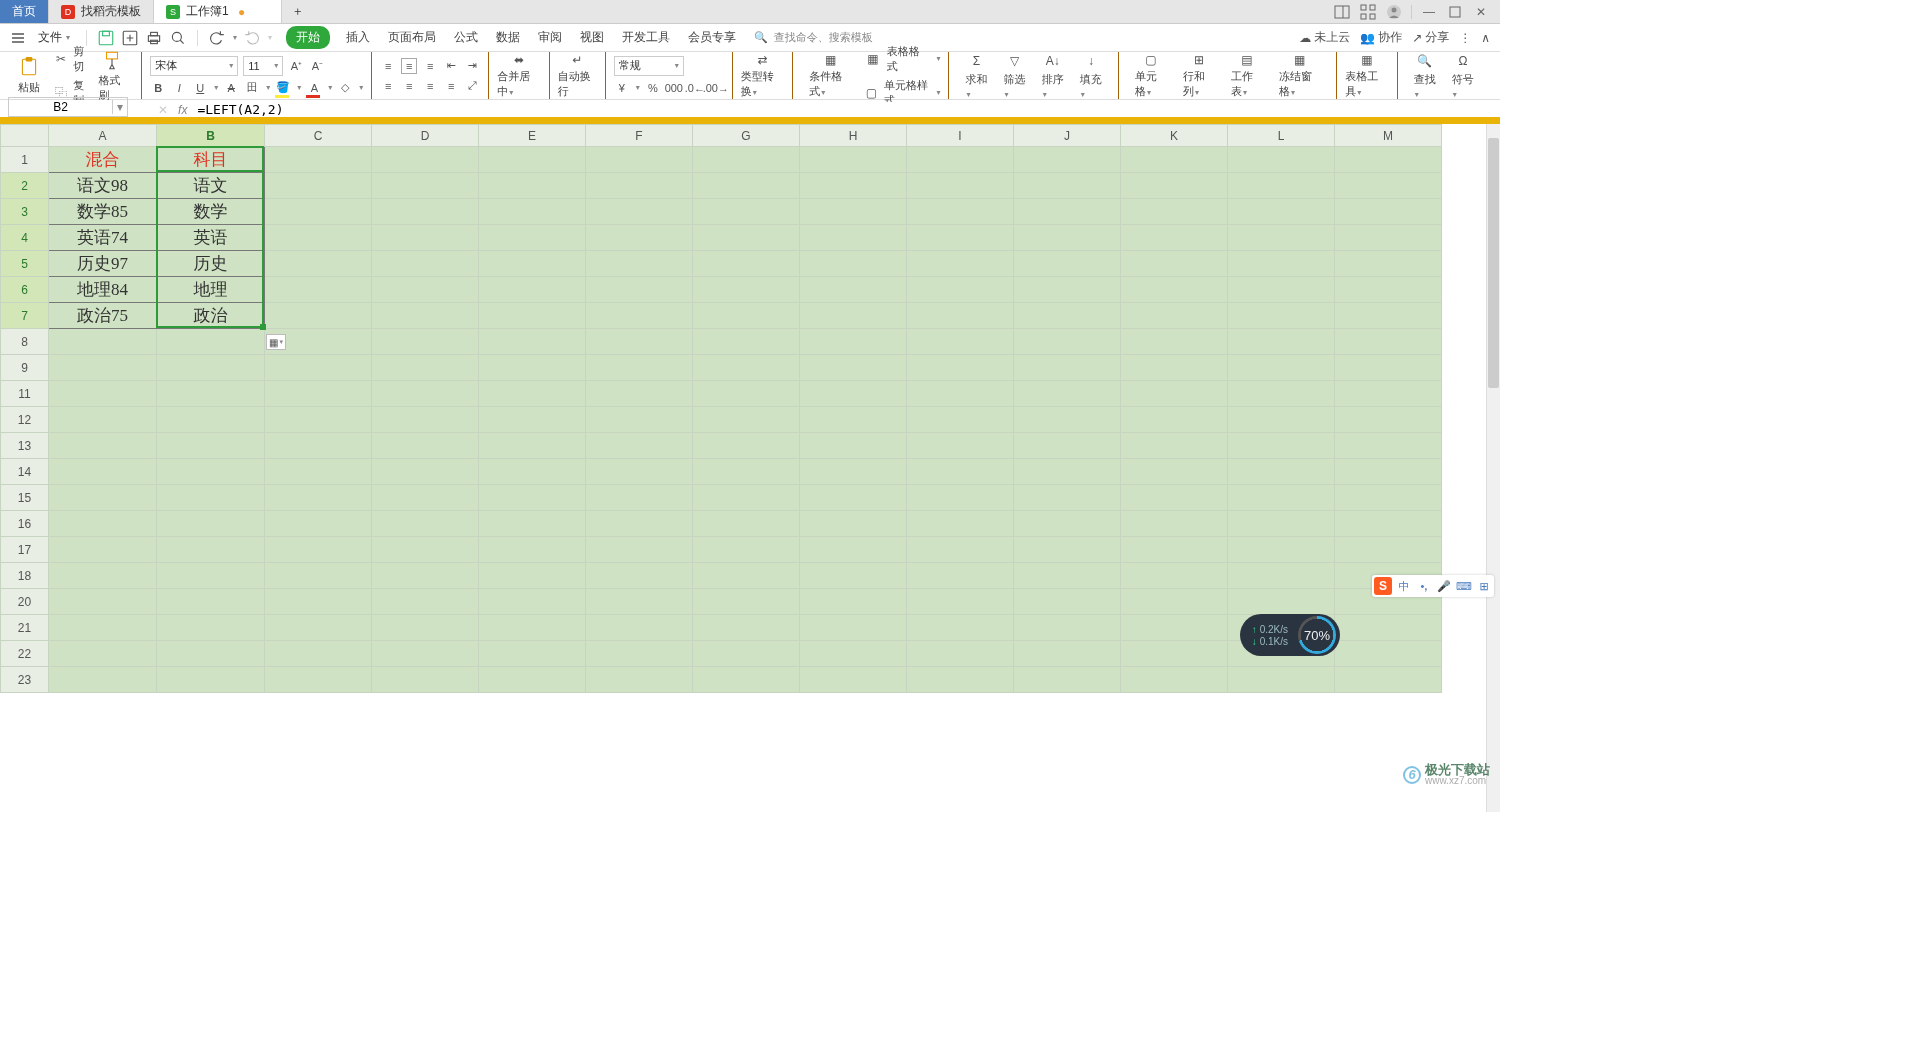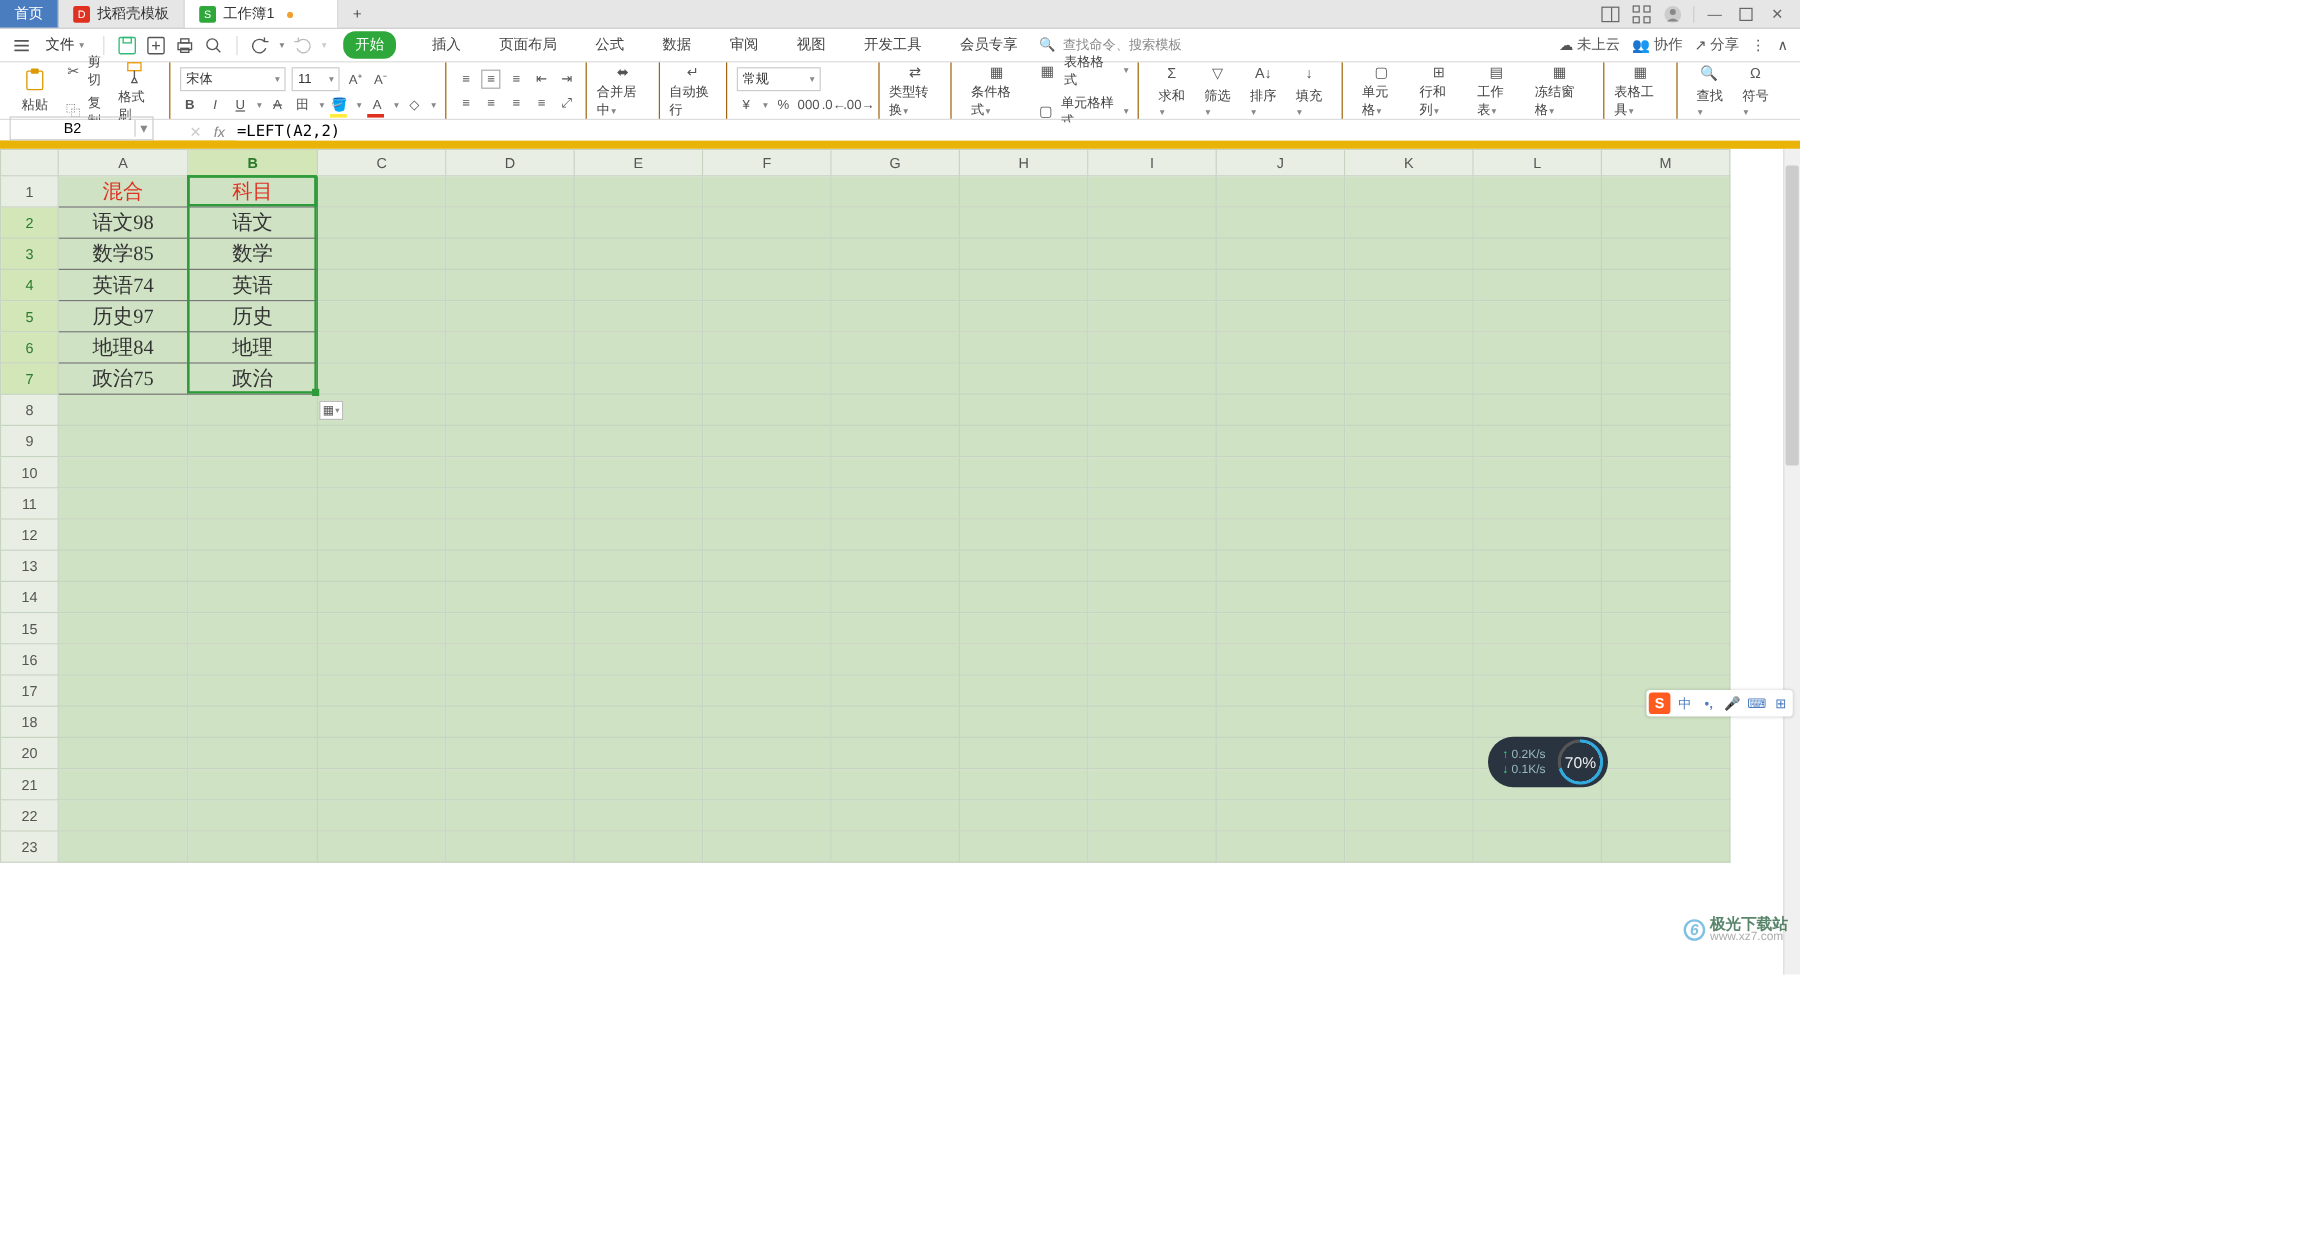--- a/index.html
+++ b/index.html
@@ -15,21 +15,21 @@
 .win-controls { margin-left: auto; display: flex; align-items: center; gap: 8px; padding-right: 10px; }
 .win-btn { width: 18px; height: 16px; display: inline-flex; align-items: center; justify-content: center; color: #666; }
 
 
 .menubar { height: 28px; display: flex; align-items: center; padding: 0 10px; gap: 4px; border-bottom: 1px solid #ddd; }
 .menu-left { display: flex; align-items: center; gap: 6px; }
 .hamburger { width: 16px; height: 16px; display: inline-flex; align-items: center; justify-content: center; }
 .menu-file { padding: 2px 6px; display: flex; align-items: center; gap: 3px; }
 .menu-divider { width: 1px; height: 16px; background: #ddd; margin: 0 4px; }
 .quick-icon { width: 18px; height: 18px; display: inline-flex; align-items: center; justify-content: center; color: #555; }
-.menu-tabs { display: flex; align-items: center; gap: 28px; margin-left: 10px; }
+.menu-tabs { display: flex; align-items: center; gap: 14px; margin-left: 10px; }
 .menu-tab { padding: 4px 2px; cursor: pointer; color: #444; }
 .menu-tab.start { background: #2ea83a; color: #fff; padding: 3px 10px; border-radius: 10px; }
 .search-cmd { display: flex; align-items: center; gap: 6px; margin-left: 12px; color: #888; font-size: 11px; }
 .menu-right { margin-left: auto; display: flex; align-items: center; gap: 10px; color: #555; }
 .menu-right-item { display: flex; align-items: center; gap: 3px; cursor: pointer; }
 
 
 .ribbon { height: 48px; display: flex; align-items: center; padding: 0 10px; border-bottom: 1px solid #ddd; gap: 0; }
 .rgroup { display: flex; align-items: center; padding: 0 8px; height: 100%; }
 .rgroup.col { flex-direction: column; justify-content: center; align-items: center; gap: 2px; }
@@ -597,36 +597,20 @@
           <td class="cell"></td>
           <td class="cell"></td>
           <td class="cell"></td>
           <td class="cell"></td>
           <td class="cell"></td>
           <td class="cell"></td>
           <td class="cell"></td>
           <td class="cell"></td>
         </tr>
         <tr>
-          <th class="rowhead">10</th>
-          <td class="cell"></td>
-          <td class="cell"></td>
-          <td class="cell"></td>
-          <td class="cell"></td>
-          <td class="cell"></td>
-          <td class="cell"></td>
-          <td class="cell"></td>
-          <td class="cell"></td>
-          <td class="cell"></td>
-          <td class="cell"></td>
-          <td class="cell"></td>
-          <td class="cell"></td>
-          <td class="cell"></td>
-        </tr>
-        <tr>
           <th class="rowhead">11</th>
           <td class="cell"></td>
           <td class="cell"></td>
           <td class="cell"></td>
           <td class="cell"></td>
           <td class="cell"></td>
           <td class="cell"></td>
           <td class="cell"></td>
           <td class="cell"></td>
           <td class="cell"></td>

